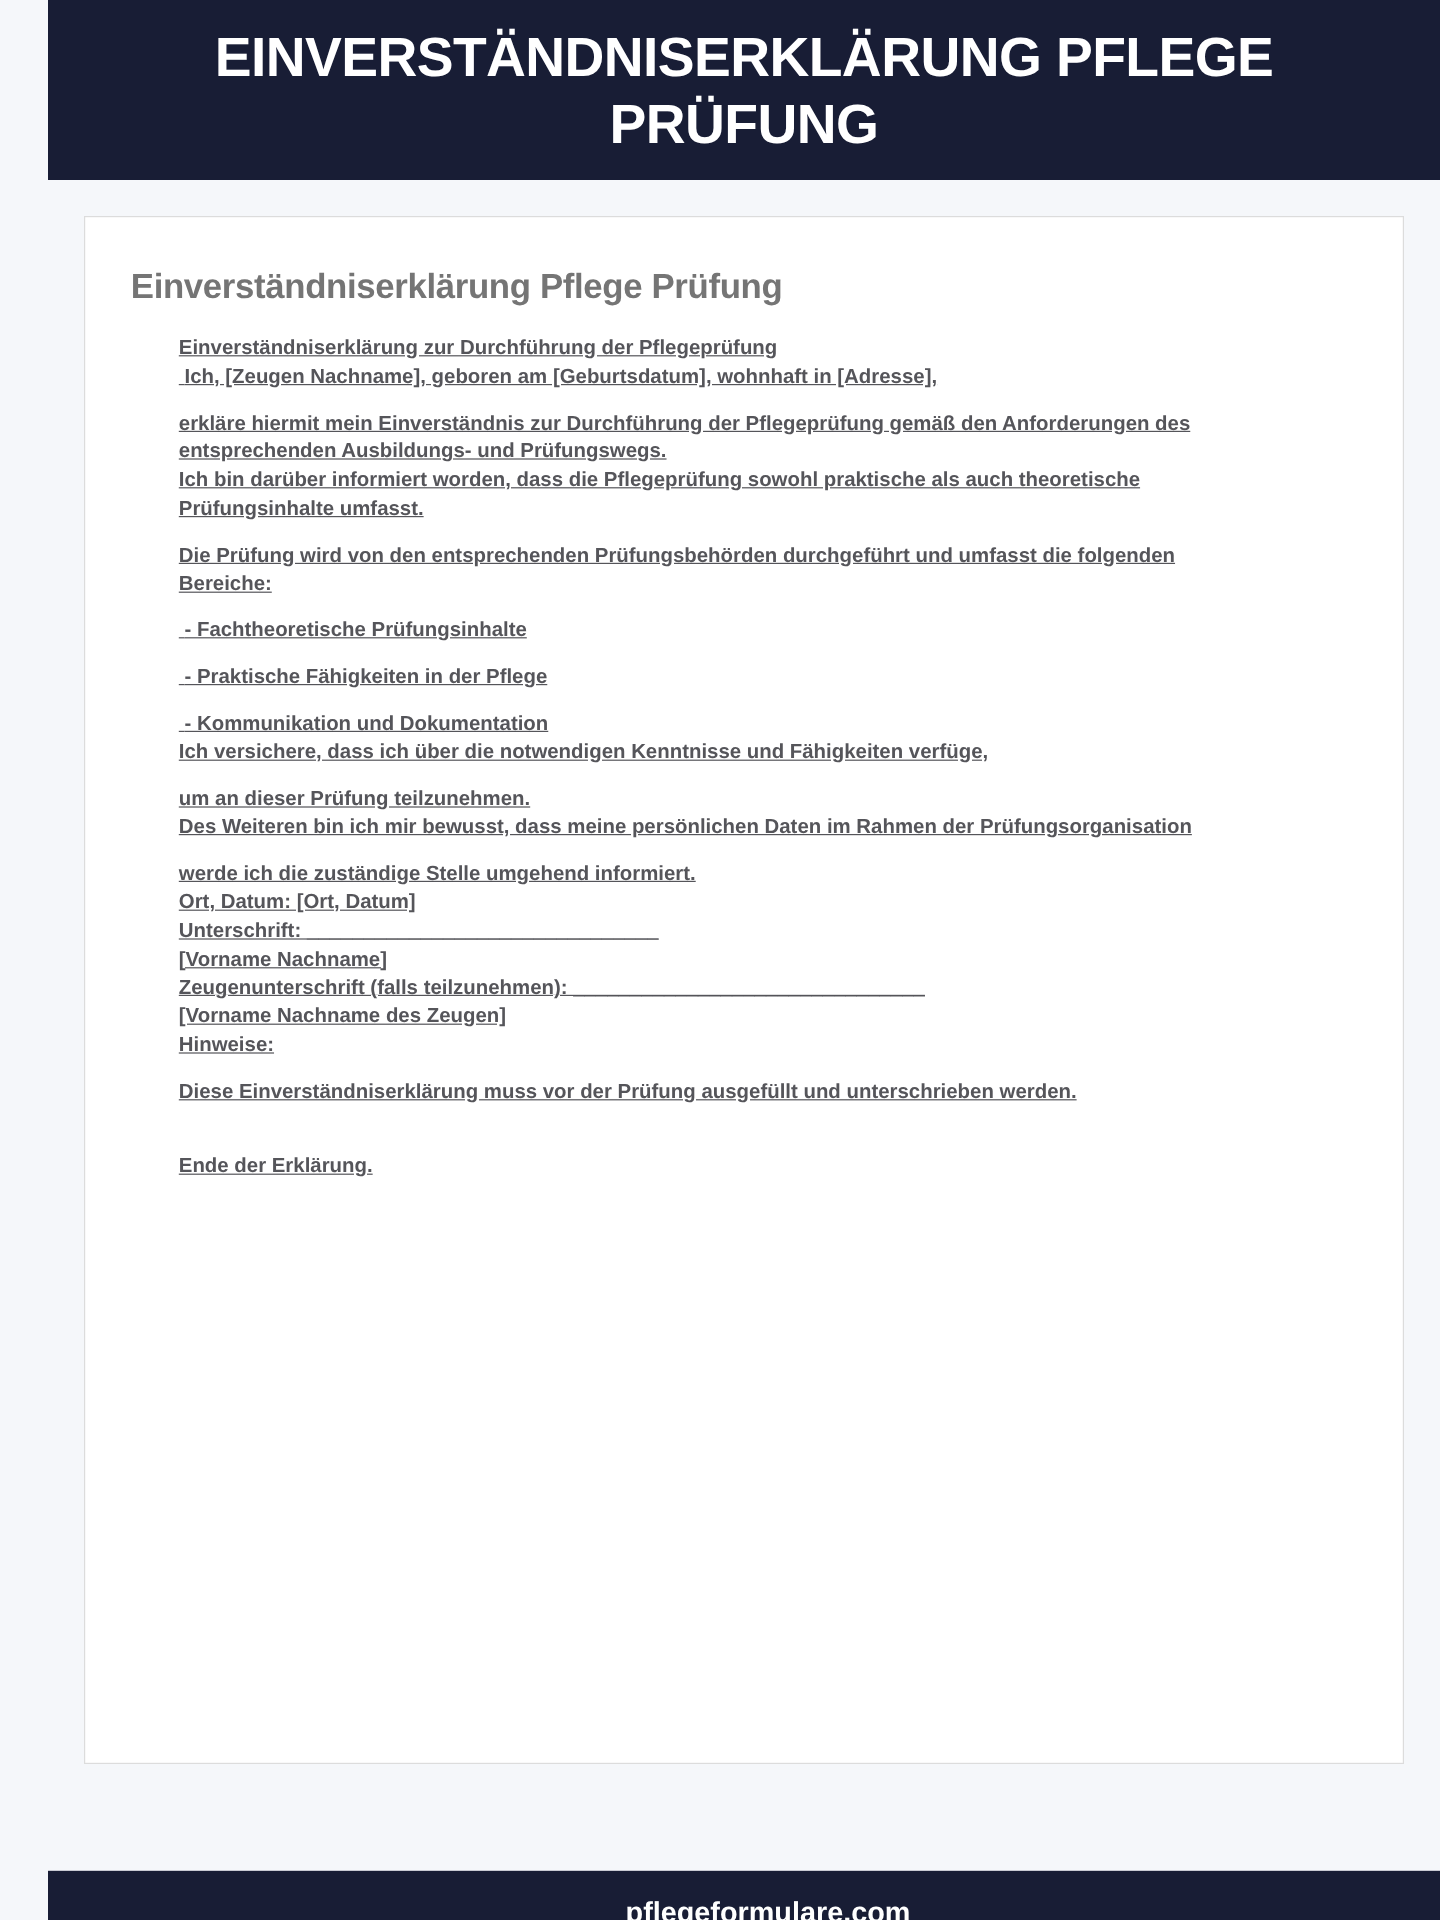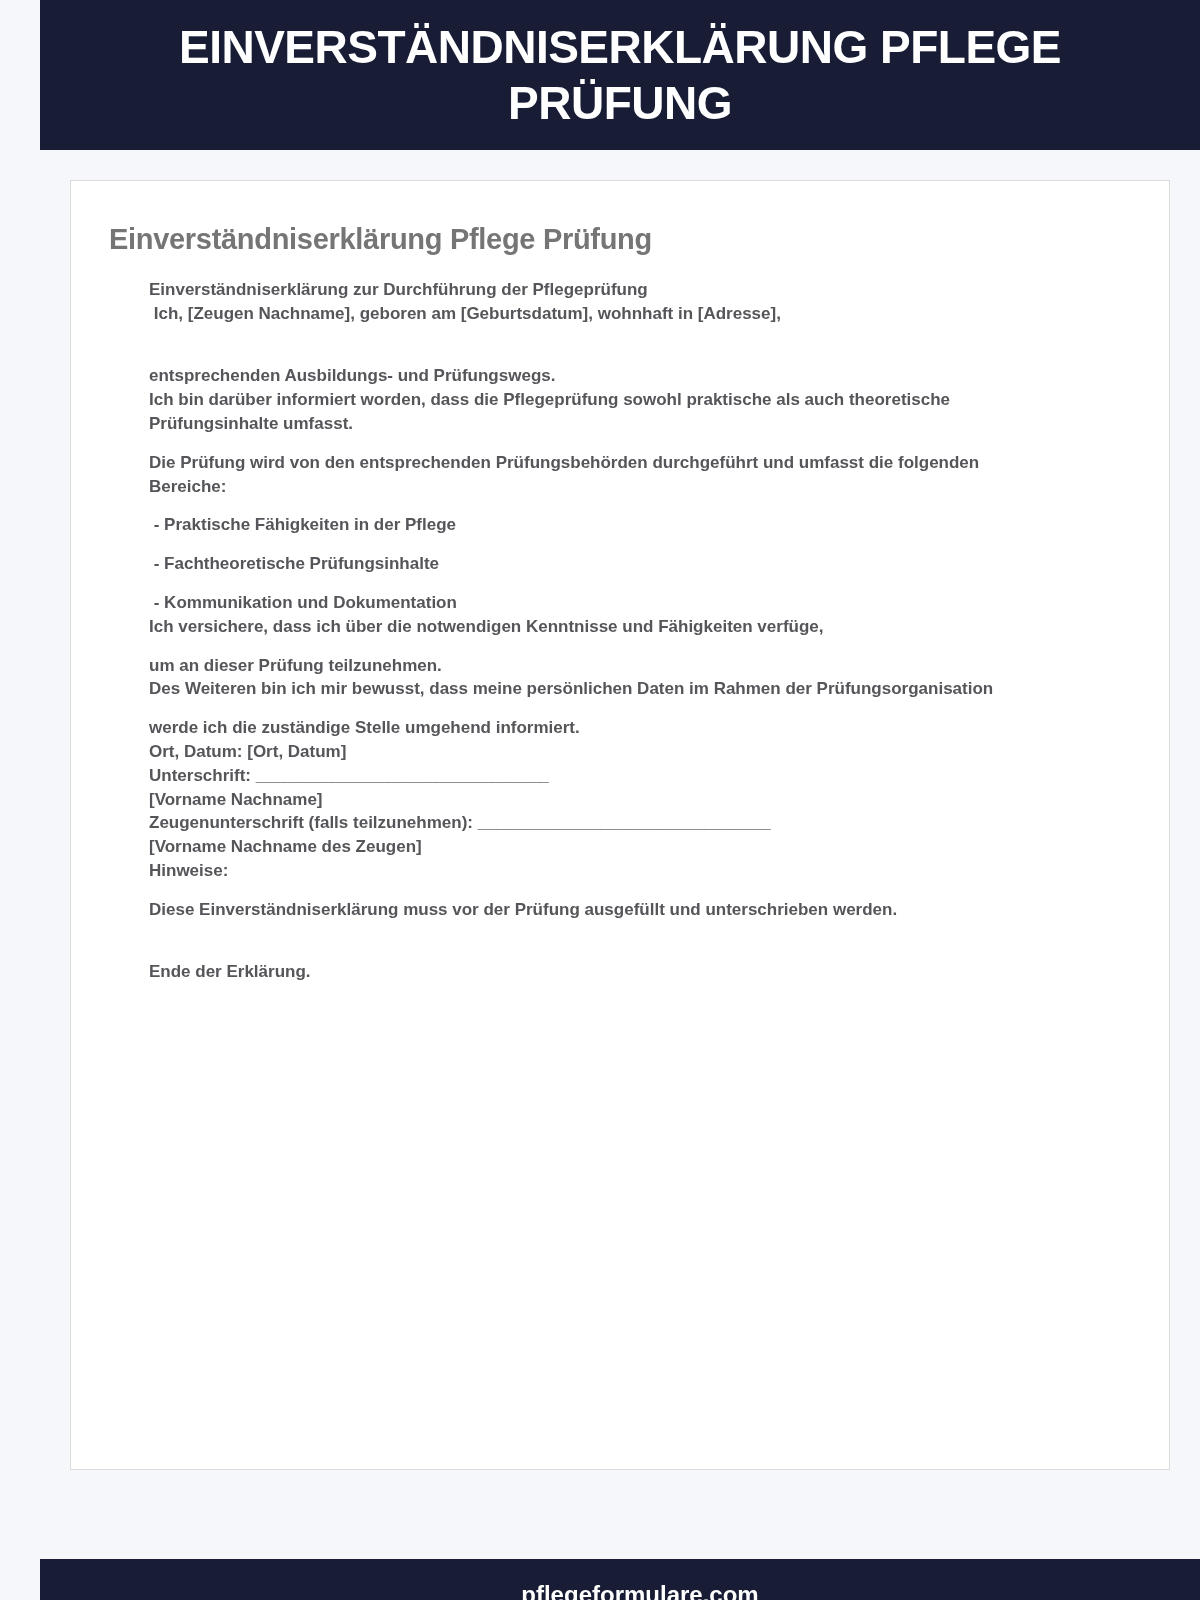--- a/index.html
+++ b/index.html
@@ -55,20 +55,21 @@
     font-size:29px;
     font-weight:700;
     letter-spacing:-0.3px;
   }
   .para{
     margin:0 0 15px 0;
     color:var(--body-text);
     font-size:17px;
     font-weight:700;
     line-height:1.4;
+    text-decoration:underline;
   }
   .para span{white-space:pre-wrap;}
   .site-footer{
     background:var(--navy);
     height:71px;
     display:flex;
     align-items:center;
     justify-content:center;
   }
   .site-footer .site-name{
@@ -87,37 +88,37 @@
 <main class="page-main">
   <article class="doc-card">
     <h2 class="doc-title">Einverständniserklärung Pflege Prüfung</h2>
 
     <p class="para">
       <span>Einverständniserklärung zur Durchführung der Pflegeprüfung</span><br>
       <span> Ich, [Zeugen Nachname], geboren am [Geburtsdatum], wohnhaft in [Adresse],</span>
     </p>
 
     <p class="para">
-      <br>
+      <span>erkläre hiermit mein Einverständnis zur Durchführung der Pflegeprüfung gemäß den Anforderungen des</span><br>
       <span>entsprechenden Ausbildungs- und Prüfungswegs.</span><br>
       <span>Ich bin darüber informiert worden, dass die Pflegeprüfung sowohl praktische als auch theoretische</span><br>
       <span>Prüfungsinhalte umfasst.</span>
     </p>
 
     <p class="para">
       <span>Die Prüfung wird von den entsprechenden Prüfungsbehörden durchgeführt und umfasst die folgenden</span><br>
       <span>Bereiche:</span>
     </p>
 
     <p class="para">
-      <span> - Praktische Fähigkeiten in der Pflege</span>
+      <span> - Fachtheoretische Prüfungsinhalte</span>
     </p>
 
     <p class="para">
-      <span> - Fachtheoretische Prüfungsinhalte</span>
+      <span> - Praktische Fähigkeiten in der Pflege</span>
     </p>
 
     <p class="para">
       <span> - Kommunikation und Dokumentation</span><br>
       <span>Ich versichere, dass ich über die notwendigen Kenntnisse und Fähigkeiten verfüge,</span>
     </p>
 
     <p class="para">
       <span>um an dieser Prüfung teilzunehmen.</span><br>
       <span>Des Weiteren bin ich mir bewusst, dass meine persönlichen Daten im Rahmen der Prüfungsorganisation</span>

